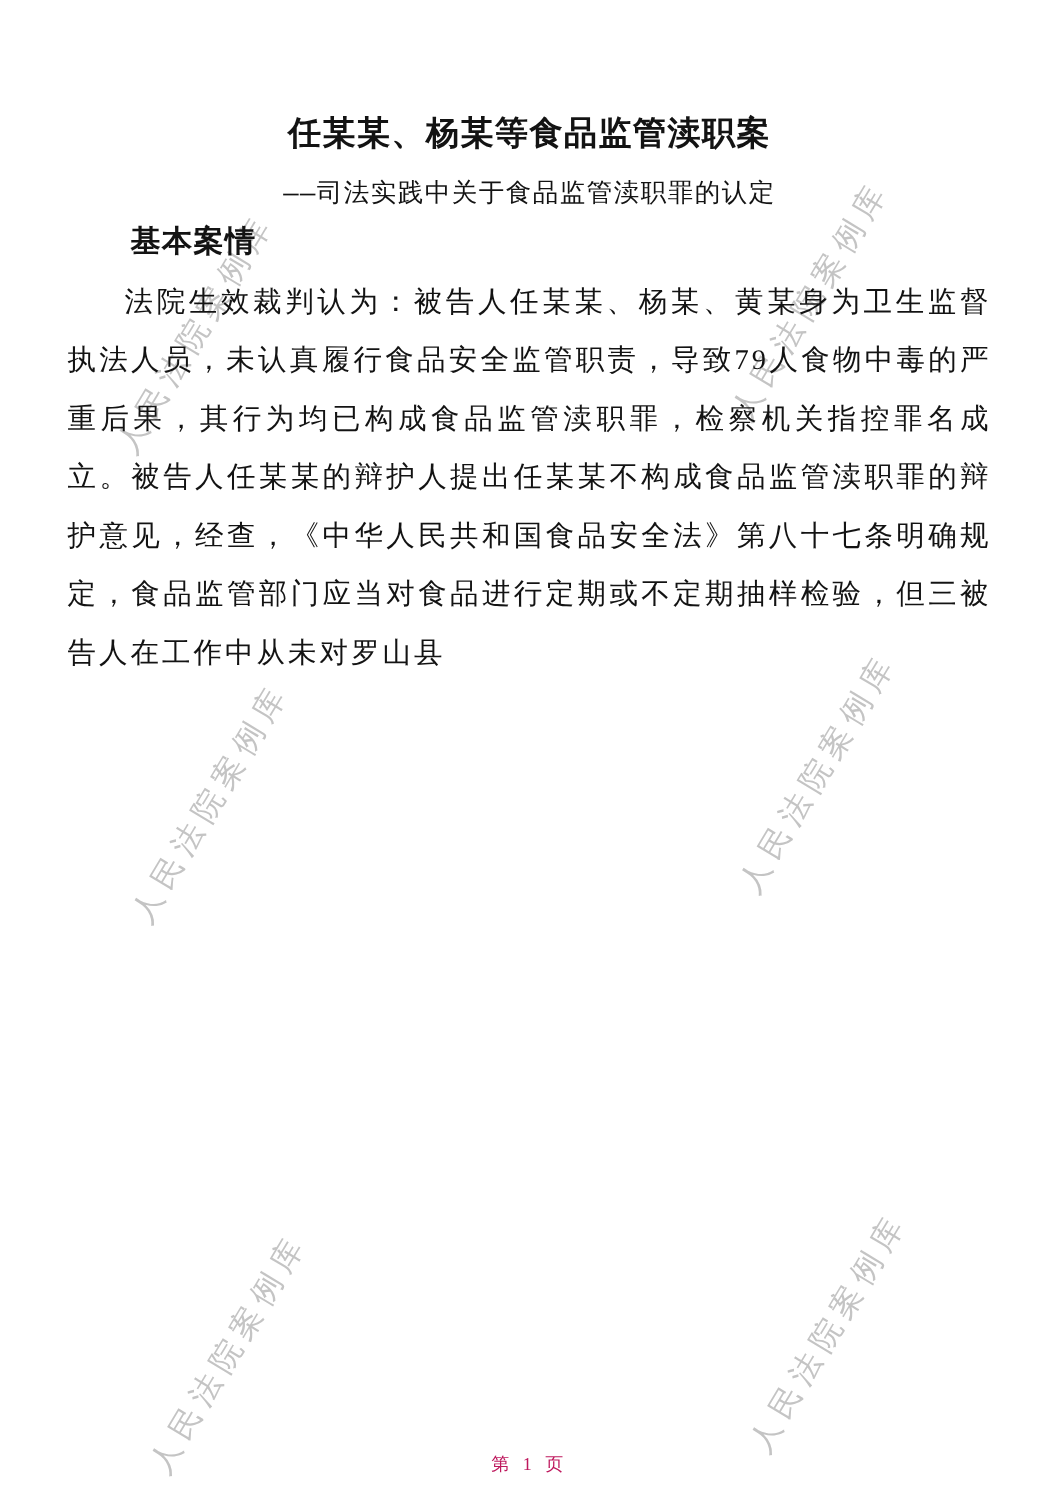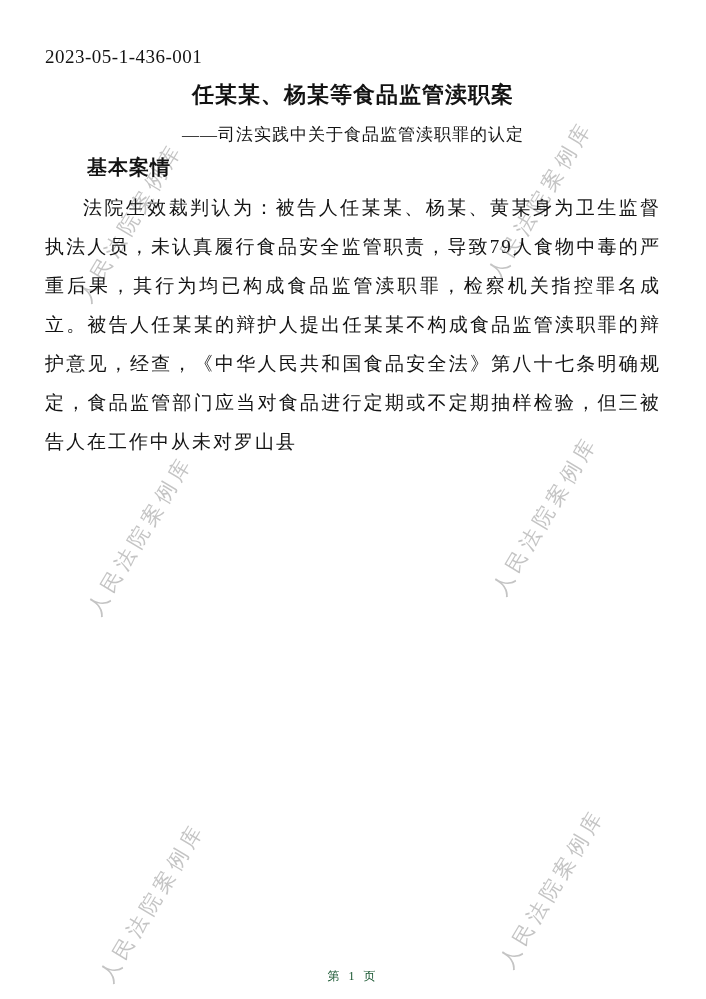--- a/index.html
+++ b/index.html
@@ -27,33 +27,33 @@
     position: relative;
     z-index: 2;
     padding: 46px 45px 0 45px;
   }
   .doc-number {
     font-size: 19px;
     letter-spacing: 0.5px;
     font-family: "Liberation Serif", serif;
   }
   .title {
-    margin-top: 12px;
+    margin-top: 28px;
     text-align: center;
     font-size: 22px;
     font-weight: bold;
     letter-spacing: 1px;
     font-family: "Liberation Sans", sans-serif;
   }
   .subtitle {
     margin-top: 13px;
     text-align: center;
     font-size: 17px;
     letter-spacing: 1px;
-    font-family: Liberation Serif, serif;
+    font-family: Liberation Mono, monospace;
   }
   .keywords {
     margin-top: 49px;
     font-size: 19px;
     line-height: 39px;
     letter-spacing: 1.5px;
     text-align: justify;
     text-indent: 2em;
   }
   .kw-label {
@@ -80,40 +80,39 @@
     margin: 0;
   }
   .footer {
     position: absolute;
     z-index: 2;
     left: 0; right: 0;
     bottom: 14px;
     text-align: center;
     font-size: 12px;
     letter-spacing: 3px;
-    color: #14532d;
+    color: #be185d;
   }
 </style>
 </head>
 <body>
 
 <div class="page">
 
   <div class="watermark-layer">
     <div class="watermark" style="left:130px; top:222px;">人民法院案例库</div>
     <div class="watermark" style="left:540px; top:200px;">人民法院案例库</div>
     <div class="watermark" style="left:140px; top:535px;">人民法院案例库</div>
     <div class="watermark" style="left:545px; top:515px;">人民法院案例库</div>
     <div class="watermark" style="left:152px; top:902px;">人民法院案例库</div>
     <div class="watermark" style="left:552px; top:888px;">人民法院案例库</div>
   </div>
 
   <div class="content">
 
-    <div class="doc-number">2023-05-1-436-001</div>
 
     <div class="title">任某某、杨某等食品监管渎职案</div>
 
     <div class="subtitle">——司法实践中关于食品监管渎职罪的认定</div>
 
 
     <h3 class="section-heading">基本案情</h3>
 
 
 

